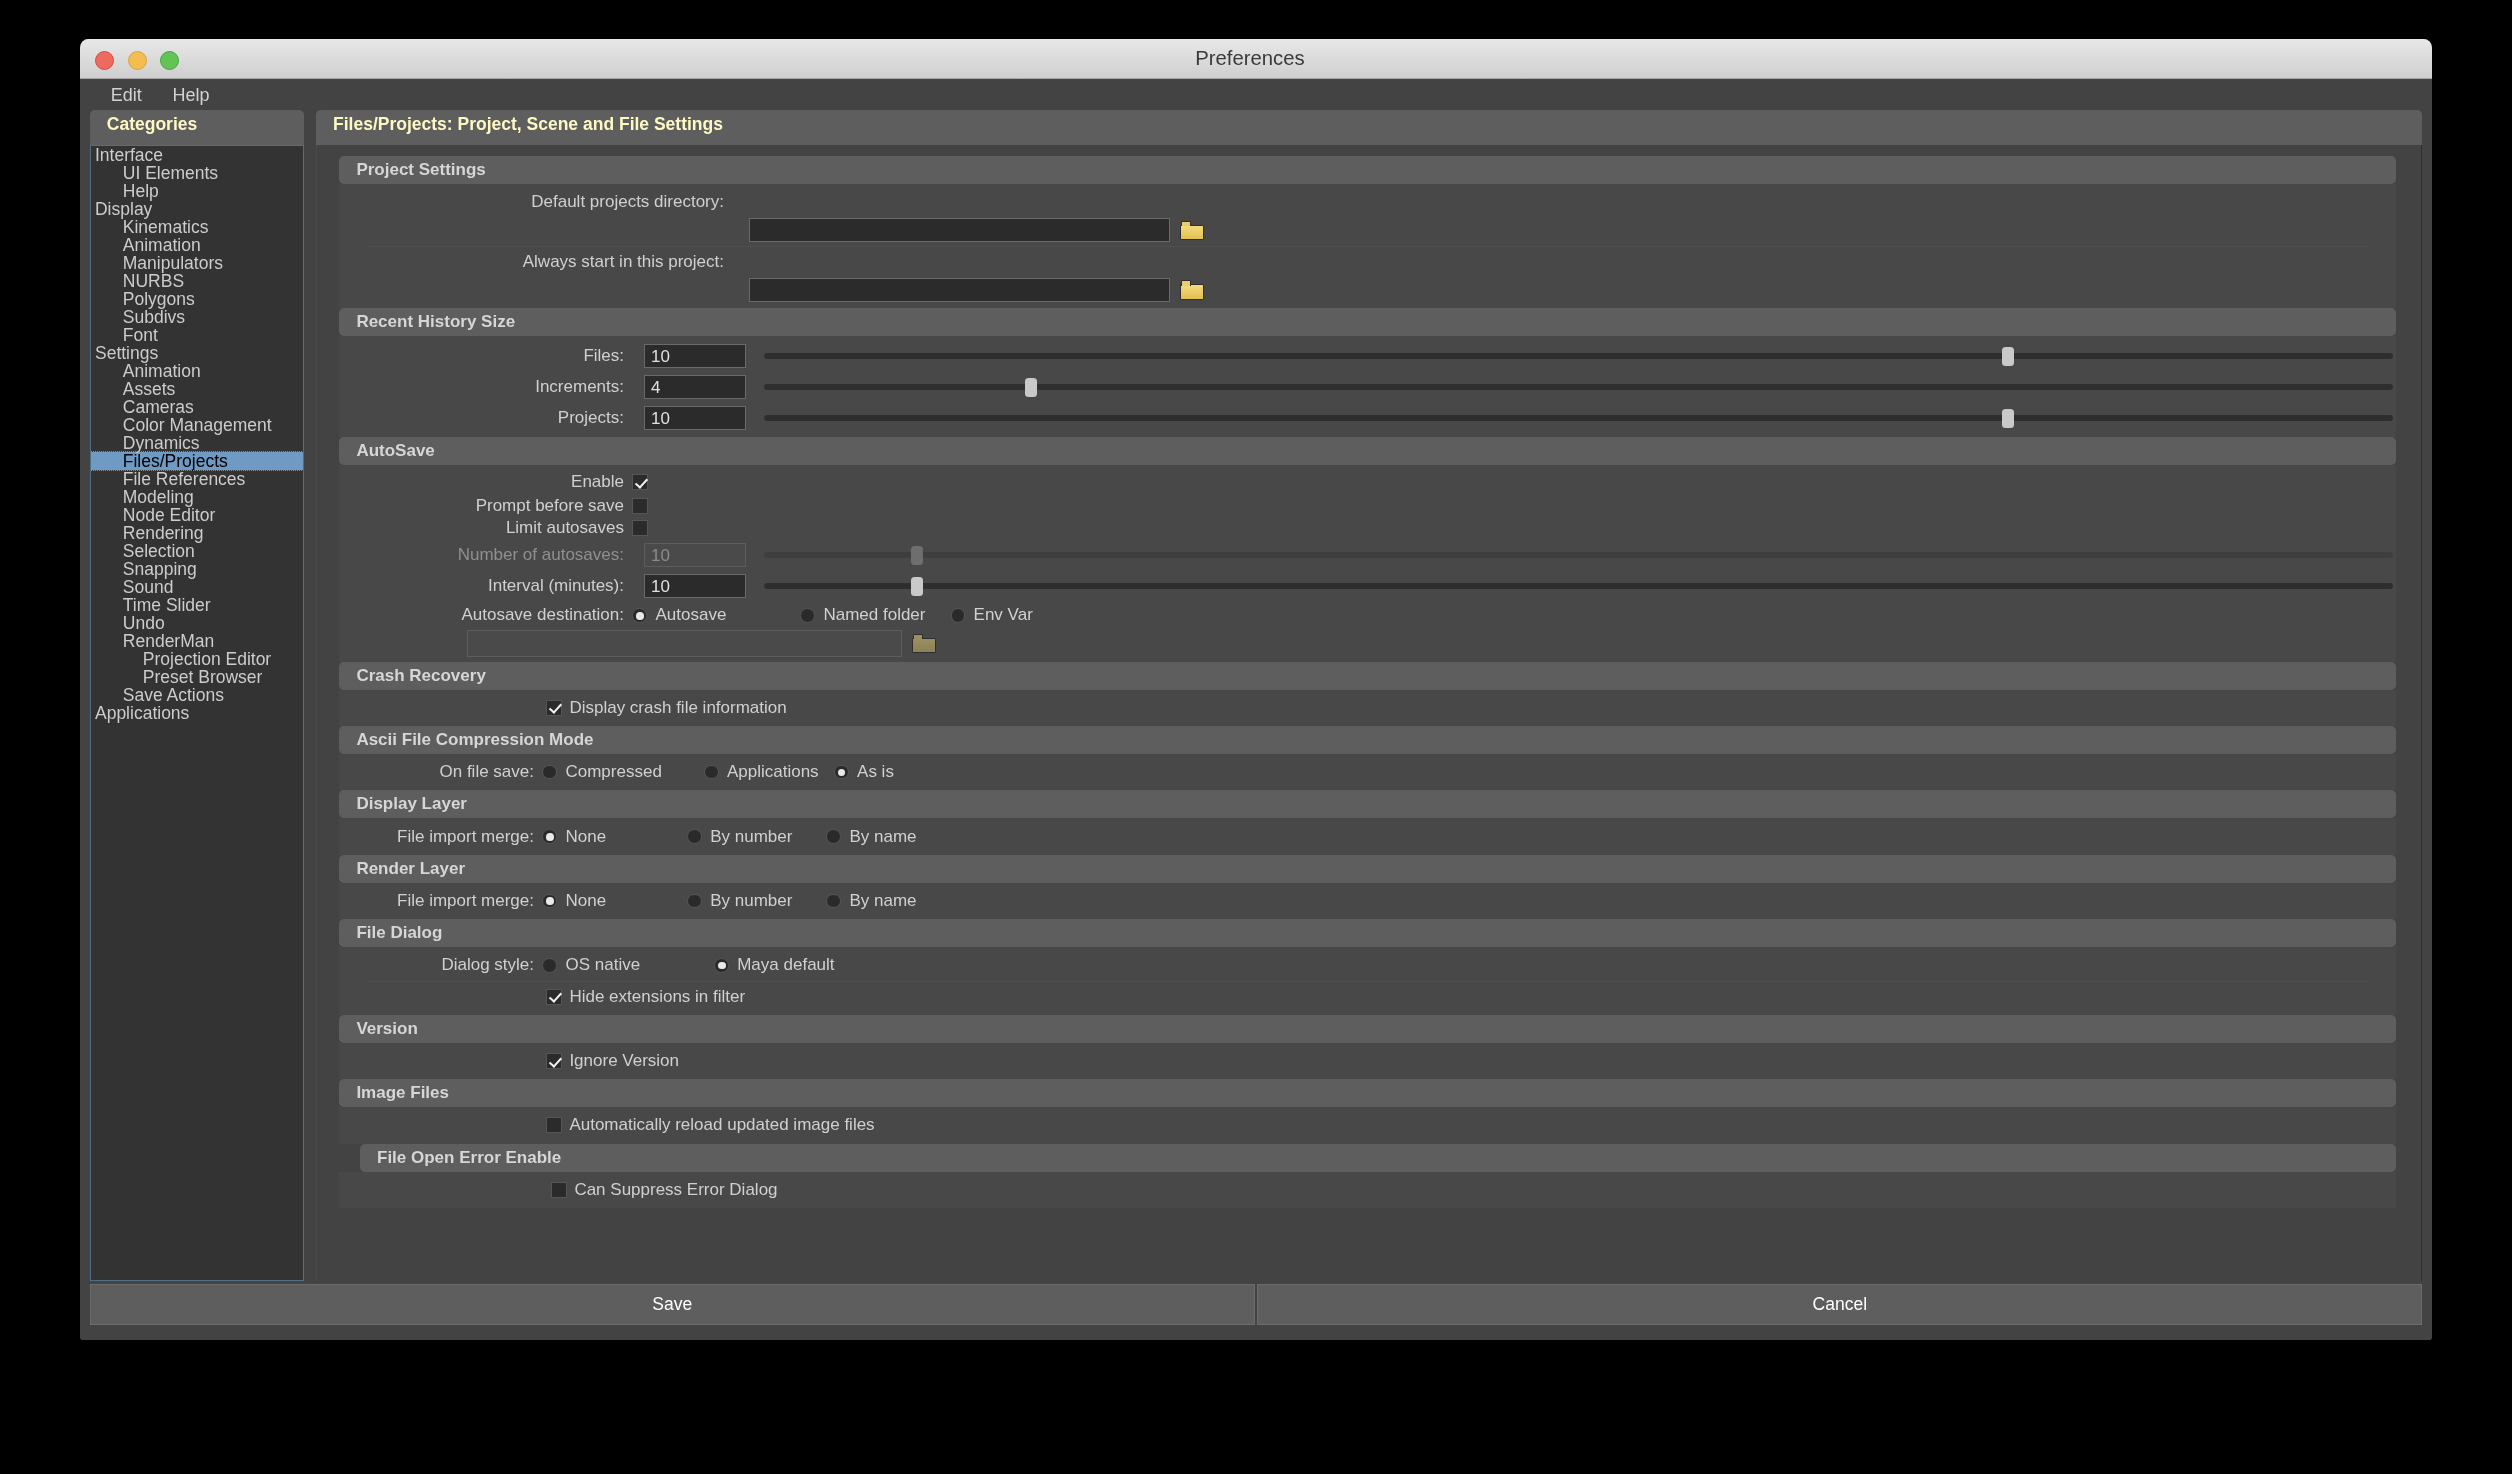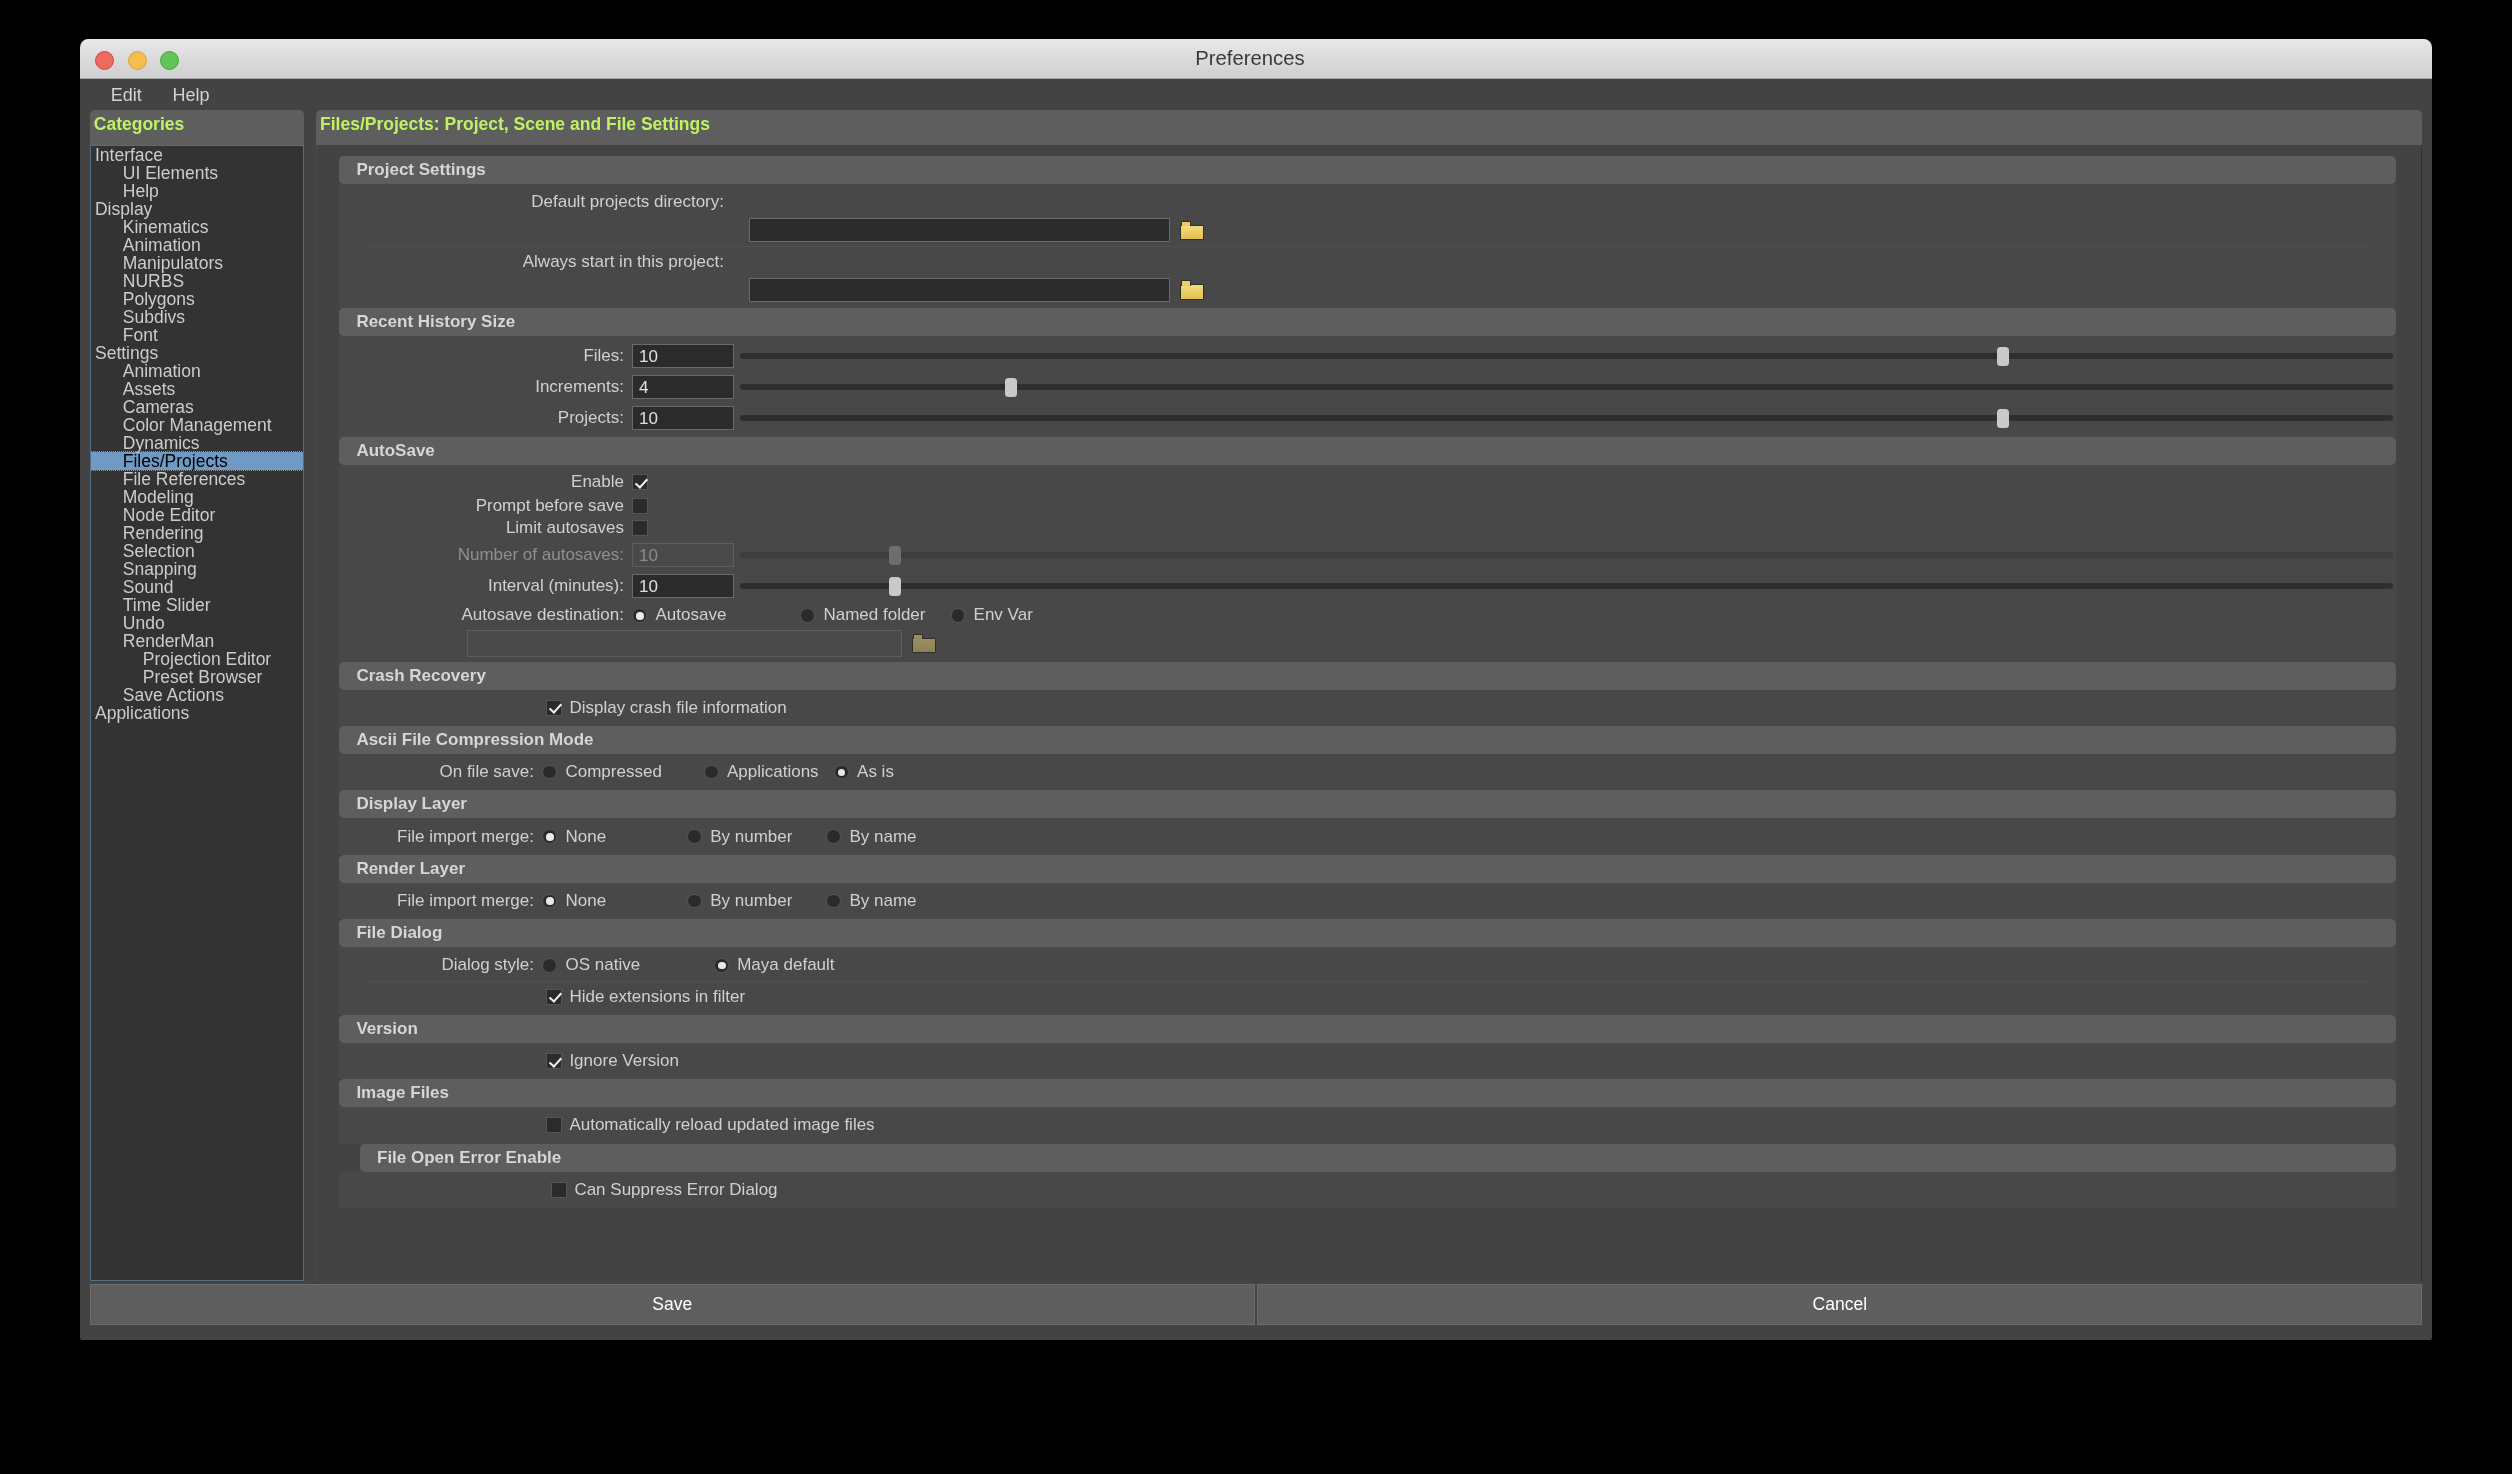--- a/index.html
+++ b/index.html
@@ -22,21 +22,21 @@
   
   #menubar{height:32px;background:#434343;padding-left:15.4px;display:flex;align-items:center;gap:0;}
   .menu-item{font-size:18px;color:#d2d2d2;padding:0 15.4px;line-height:32px;cursor:default;}
 
   
   #content{position:absolute;top:71px;left:0;right:0;bottom:0;}
 
   
   #sidebar{position:absolute;left:9.8px;top:0;width:214px;bottom:59px;}
   .panel-header{background:#5e5e5e;border-radius:4.9px;height:45px;line-height:29px;
-                font-size:17.5px;font-weight:bold;color:#bef264;padding-left:4px;}
+                font-size:17.5px;font-weight:bold;color:#fef9c3;padding-left:17px;}
   #cat-header{width:100%;box-sizing:border-box;}
   #cat-list{position:absolute;top:35px;left:0;right:0;bottom:0;background:#333333;
             border:1.4px solid #4f6f86;box-sizing:border-box;overflow:hidden;}
   .cat-row{font-size:17.5px;color:#cccccc;height:18px;line-height:18px;white-space:nowrap;
            padding-left:4.2px;}
   .cat-row.lvl1{padding-left:32px;}
   .cat-row.lvl2{padding-left:52px;}
   .cat-row.sel{background:#6e9ac4;color:#000000;outline:0.7px dotted #c08040;}
 
   
@@ -49,21 +49,21 @@
   .wrap{position:relative;padding:11.2px 0 0 0;}
 
   
   .sec-bar{margin-left:22.4px;margin-right:25px;background:#5e5e5e;border-radius:4.9px;height:28px;
            line-height:28px;font-size:17px;font-weight:bold;color:#d6d6d6;padding-left:17px;
            box-sizing:border-box;}
   .sec-bar.indent{margin-left:43px;}
   .sec-body{margin-left:22.4px;margin-right:25px;background:#484848;padding:4.2px 0;}
 
   .row{display:flex;align-items:center;height:28px;position:relative;}
-  .row.tall{height:31px;}
+  .row.tall{height:31px;gap:12px;}
   .rlabel{width:224px;text-align:right;font-size:17px;color:#d0d0d0;padding-right:8.4px;
           box-sizing:border-box;flex:none;}
   .rlabel.dim{color:#8f8f8f;}
 
   
   .tfield{background:#2b2b2b;border:0.7px solid #6a6a6a;height:24px;line-height:24px;
           font-size:17px;color:#e0e0e0;padding:0 5.6px;box-sizing:border-box;}
   .tfield.dim{background:#4a4a4a;border-color:#5d5d5d;color:#8c8c8c;}
   .num{width:102px;}
   .pathfield{width:421px;}

